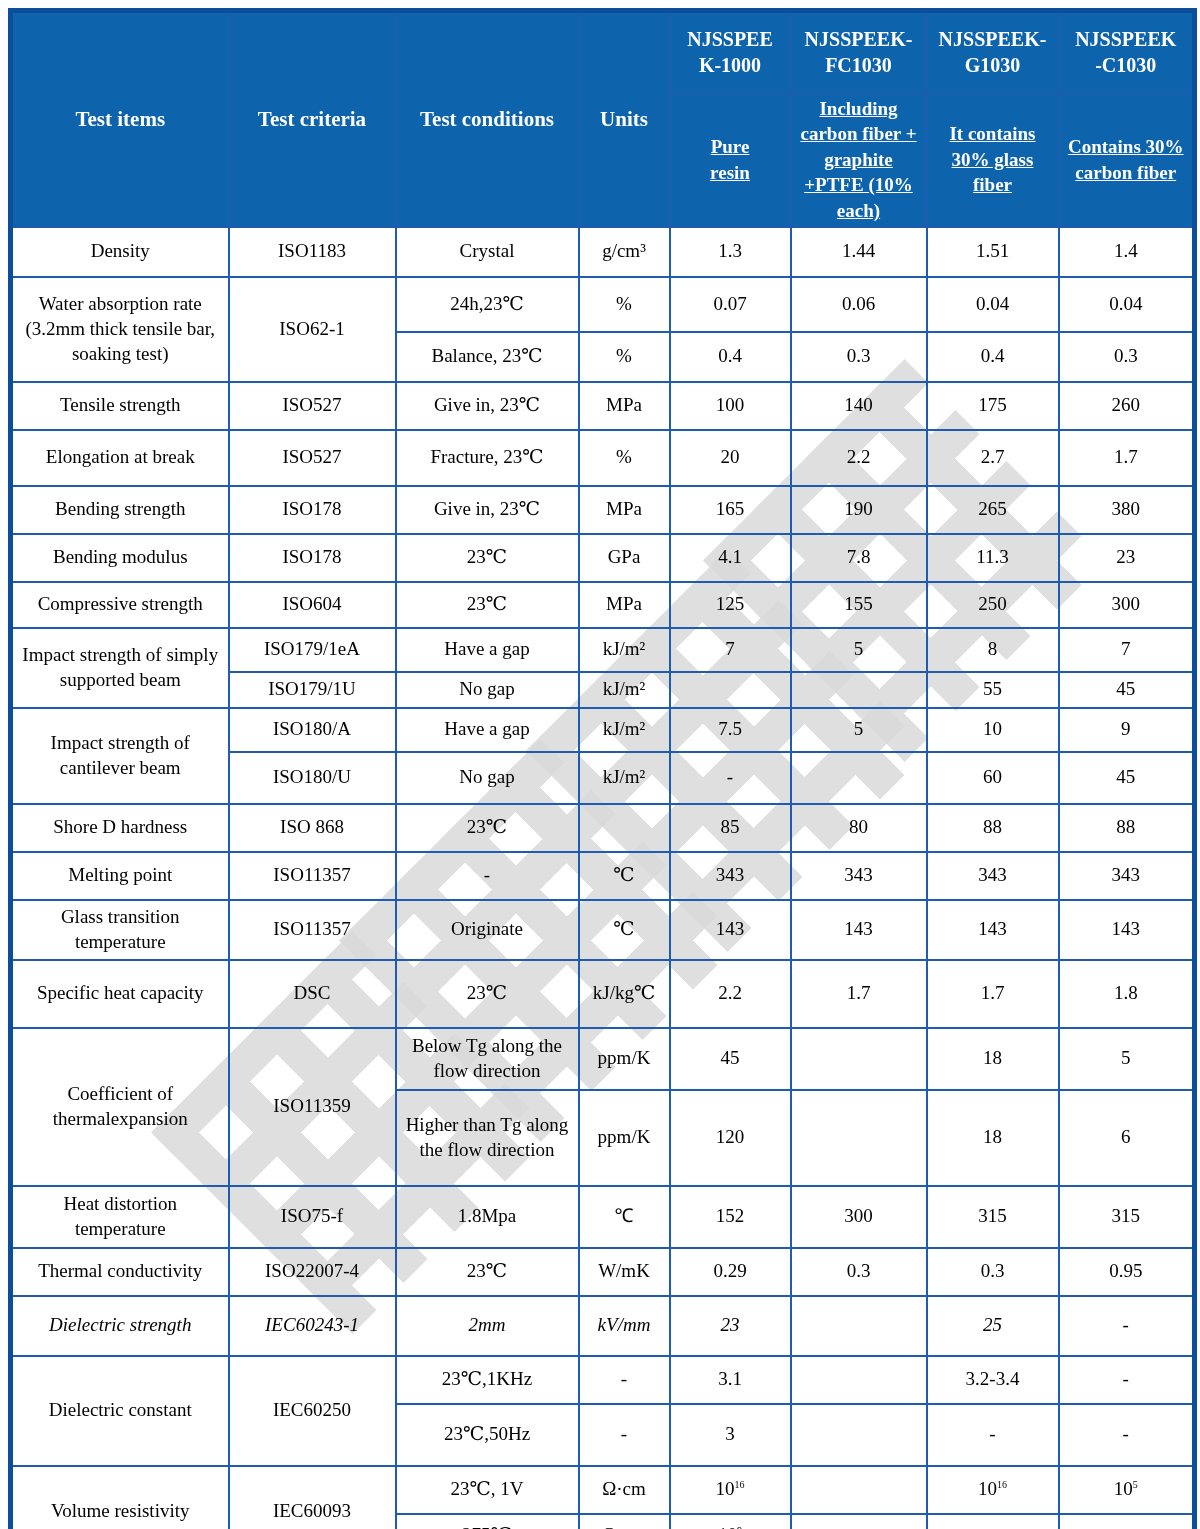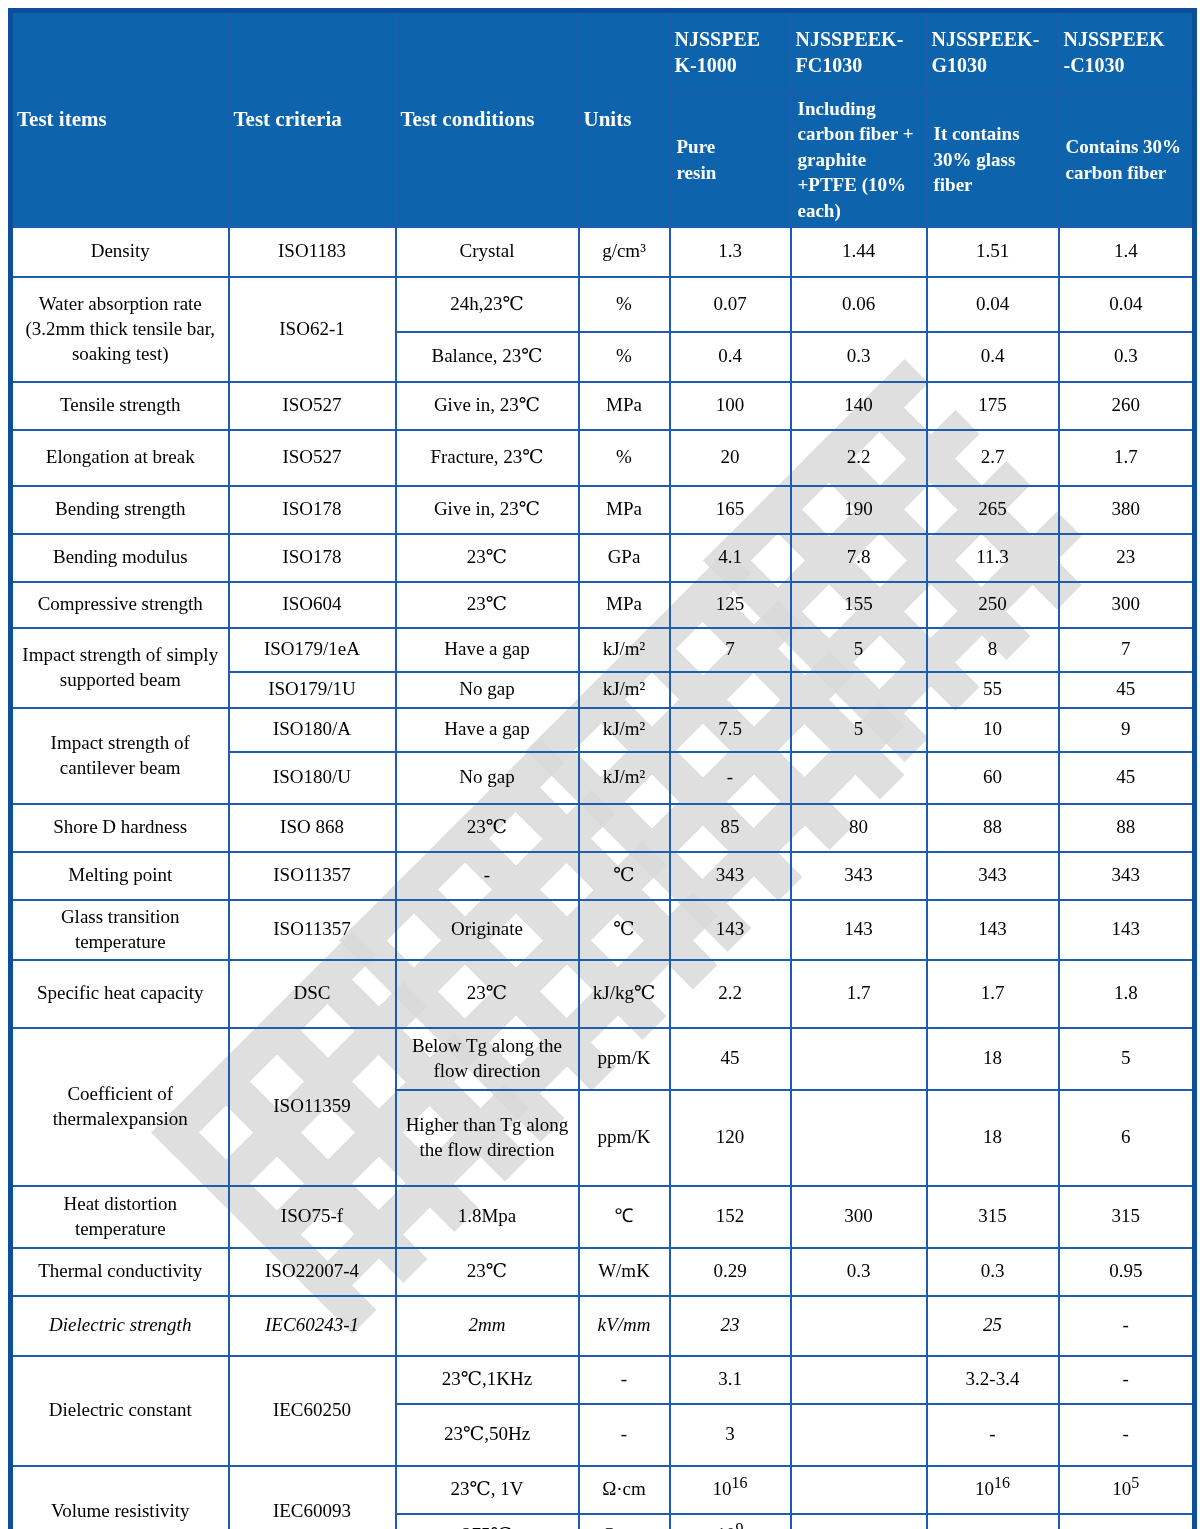--- a/index.html
+++ b/index.html
@@ -25,32 +25,32 @@
     position:relative;z-index:1;
     border-collapse:collapse;table-layout:fixed;
     width:1184px;margin:8px 8px 0 8px;
     background:transparent;
   }
   table{border:5px solid #0d4e9a;border-bottom-width:8px;}
   th,td{border:2px solid #1d5cb0;overflow:hidden;}
 
   th.head{
     background:#0e63ad;color:#ffffff;font-weight:bold;
-    font-size:21px;text-align:left;vertical-align:middle;padding:2px 4px;
+    font-size:21px;text-align:center;vertical-align:middle;padding:2px 4px;
   }
   th.prod-name{font-size:20px;white-space:pre-line;line-height:1.3;}
-  th.prod-desc{font-size:19px;white-space:pre-line;line-height:1.35;padding:2px 6px;}
+  th.prod-desc{font-size:19px;white-space:pre-line;line-height:1.35;padding:2px 6px;text-decoration:underline;}
   tr.h-row1{height:82px;}
   tr.h-row2{height:125px;}
 
   td{
     font-size:19px;color:#000;text-align:center;vertical-align:middle;
     padding:2px 5px;background:transparent;line-height:1.3;
   }
-  td sup{font-size:16px;line-height:0;}
+  td sup{font-size:10px;line-height:0;}
 </style>
 </head>
 <body>
 
 <div class="wrap">
 
   <div class="watermark">
     <div class="wm-char" style="left:210px;top:990px;"></div>
     <div class="wm-char" style="left:398px;top:798px;"></div>
     <div class="wm-char" style="left:585px;top:608px;"></div>

